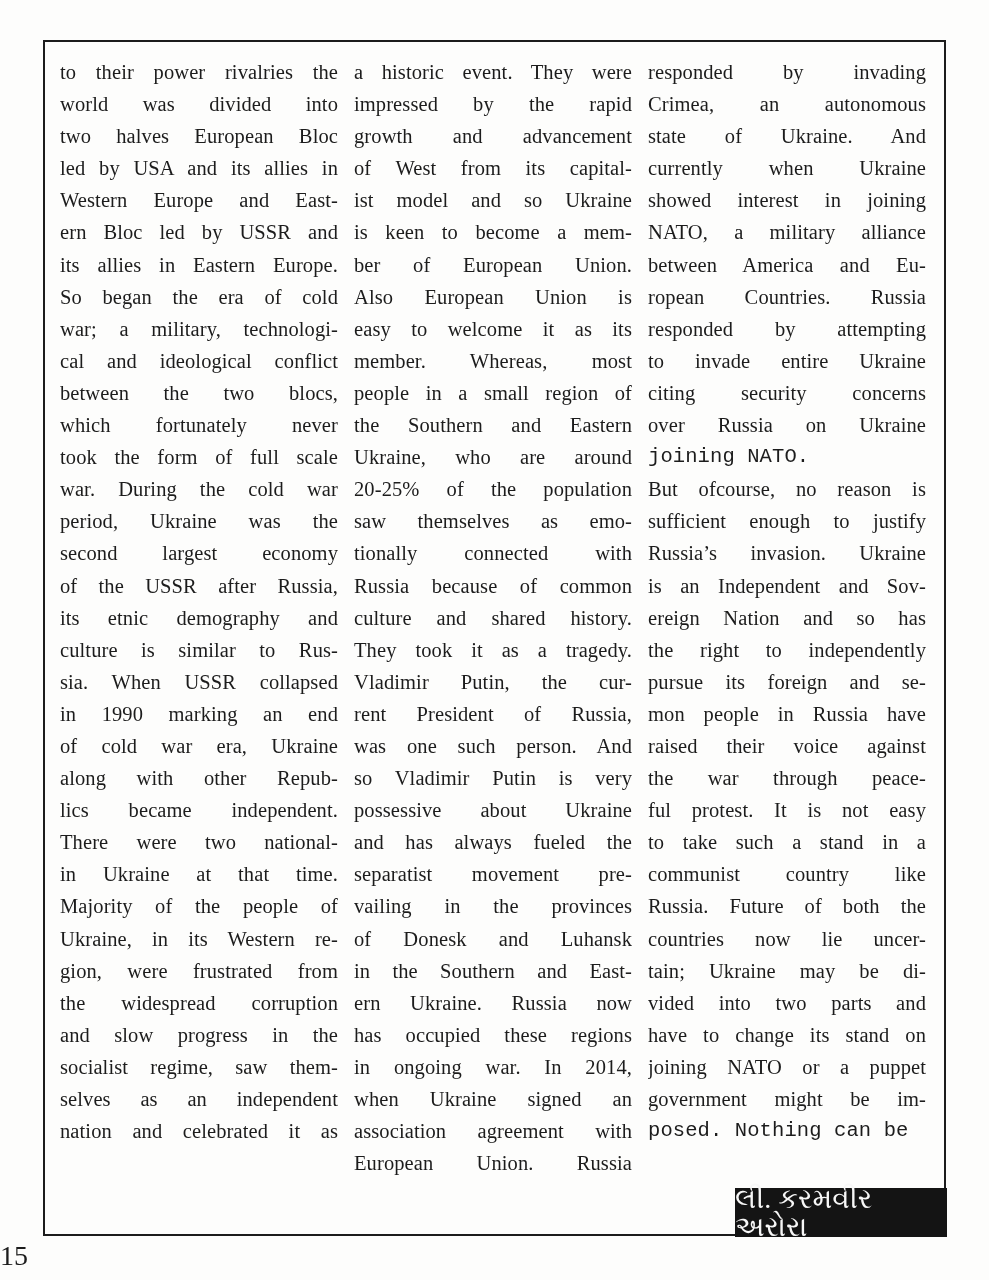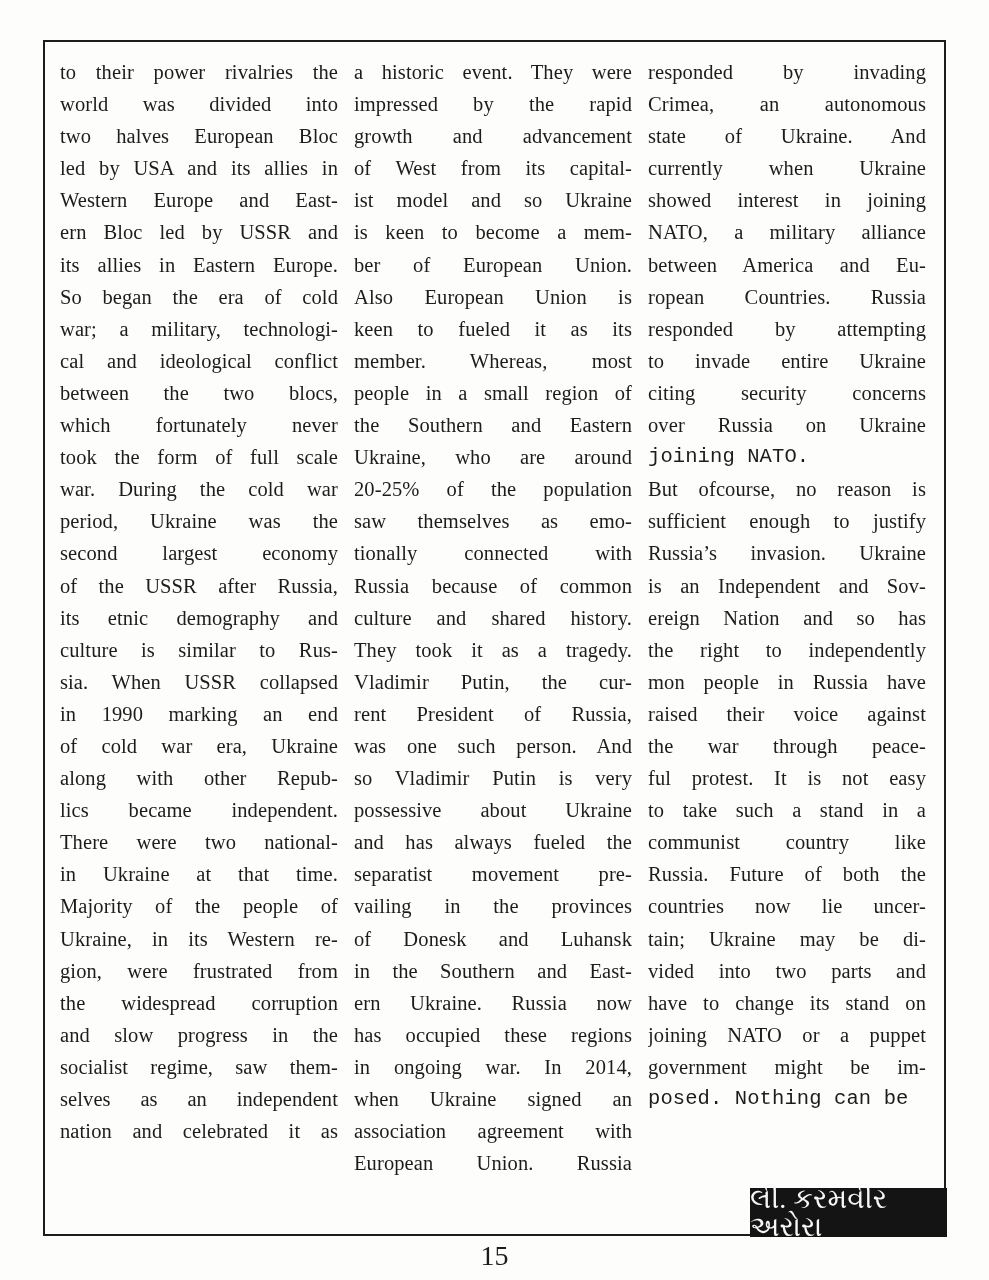--- a/index.html
+++ b/index.html
@@ -46,34 +46,34 @@
     letter-spacing:0.1px;
   }
   .line.plain{
     text-align:left;
     text-align-last:left;
     font-family:Liberation Mono, monospace;
   }
   .signature{
     position:absolute;
     right:-3px; bottom:-3px;
-    width:197px; height:49px;
+    width:212px; height:49px;
     background:var(--sig-bg);
     color:var(--sig-text);
     display:flex;
     align-items:center;
     justify-content:center;
     font-size:28px;
     line-height:1;
   }
   .page-number{
     position:absolute;
     left:0; top:1240px;
     width:989px;
-    text-align:center;
+    text-align:left;
     font-size:28px;
     color:var(--ink);
   }
 </style>
 </head>
 <body>
 
 <div class="frame">
   <div class="columns">
     <div class="column">
@@ -114,21 +114,21 @@
       </div>
     <div class="column">
         <div class="line">a historic event. They were</div>
         <div class="line">impressed by the rapid</div>
         <div class="line">growth and advancement</div>
         <div class="line">of West from its capital-</div>
         <div class="line">ist model and so Ukraine</div>
         <div class="line">is keen to become a mem-</div>
         <div class="line">ber of European Union.</div>
         <div class="line">Also European Union is</div>
-        <div class="line">keen to fueled it as its</div>
+        <div class="line">easy to welcome it as its</div>
         <div class="line">member.  Whereas,  most</div>
         <div class="line">people in a small region of</div>
         <div class="line">the Southern and Eastern</div>
         <div class="line">Ukraine, who are around</div>
         <div class="line">20-25% of the population</div>
         <div class="line">saw themselves as emo-</div>
         <div class="line">tionally connected with</div>
         <div class="line">Russia because of common</div>
         <div class="line">culture and shared history.</div>
         <div class="line">They took it as a tragedy.</div>
@@ -162,20 +162,21 @@
         <div class="line">to invade entire Ukraine</div>
         <div class="line">citing security concerns</div>
         <div class="line">over Russia on Ukraine</div>
         <div class="line plain">joining NATO.</div>
         <div class="line">But ofcourse, no reason is</div>
         <div class="line">sufficient enough to justify</div>
         <div class="line">Russia’s invasion. Ukraine</div>
         <div class="line">is an Independent and Sov-</div>
         <div class="line">ereign Nation and so has</div>
         <div class="line">the right to independently</div>
+        <div class="line">pursue its foreign and se-</div>
         <div class="line">mon people in Russia have</div>
         <div class="line">raised their voice against</div>
         <div class="line">the war through peace-</div>
         <div class="line">ful protest. It is not easy</div>
         <div class="line">to take such a stand in a</div>
         <div class="line">communist country like</div>
         <div class="line">Russia. Future of both the</div>
         <div class="line">countries now lie uncer-</div>
         <div class="line">tain; Ukraine may be di-</div>
         <div class="line">vided into two parts and</div>

